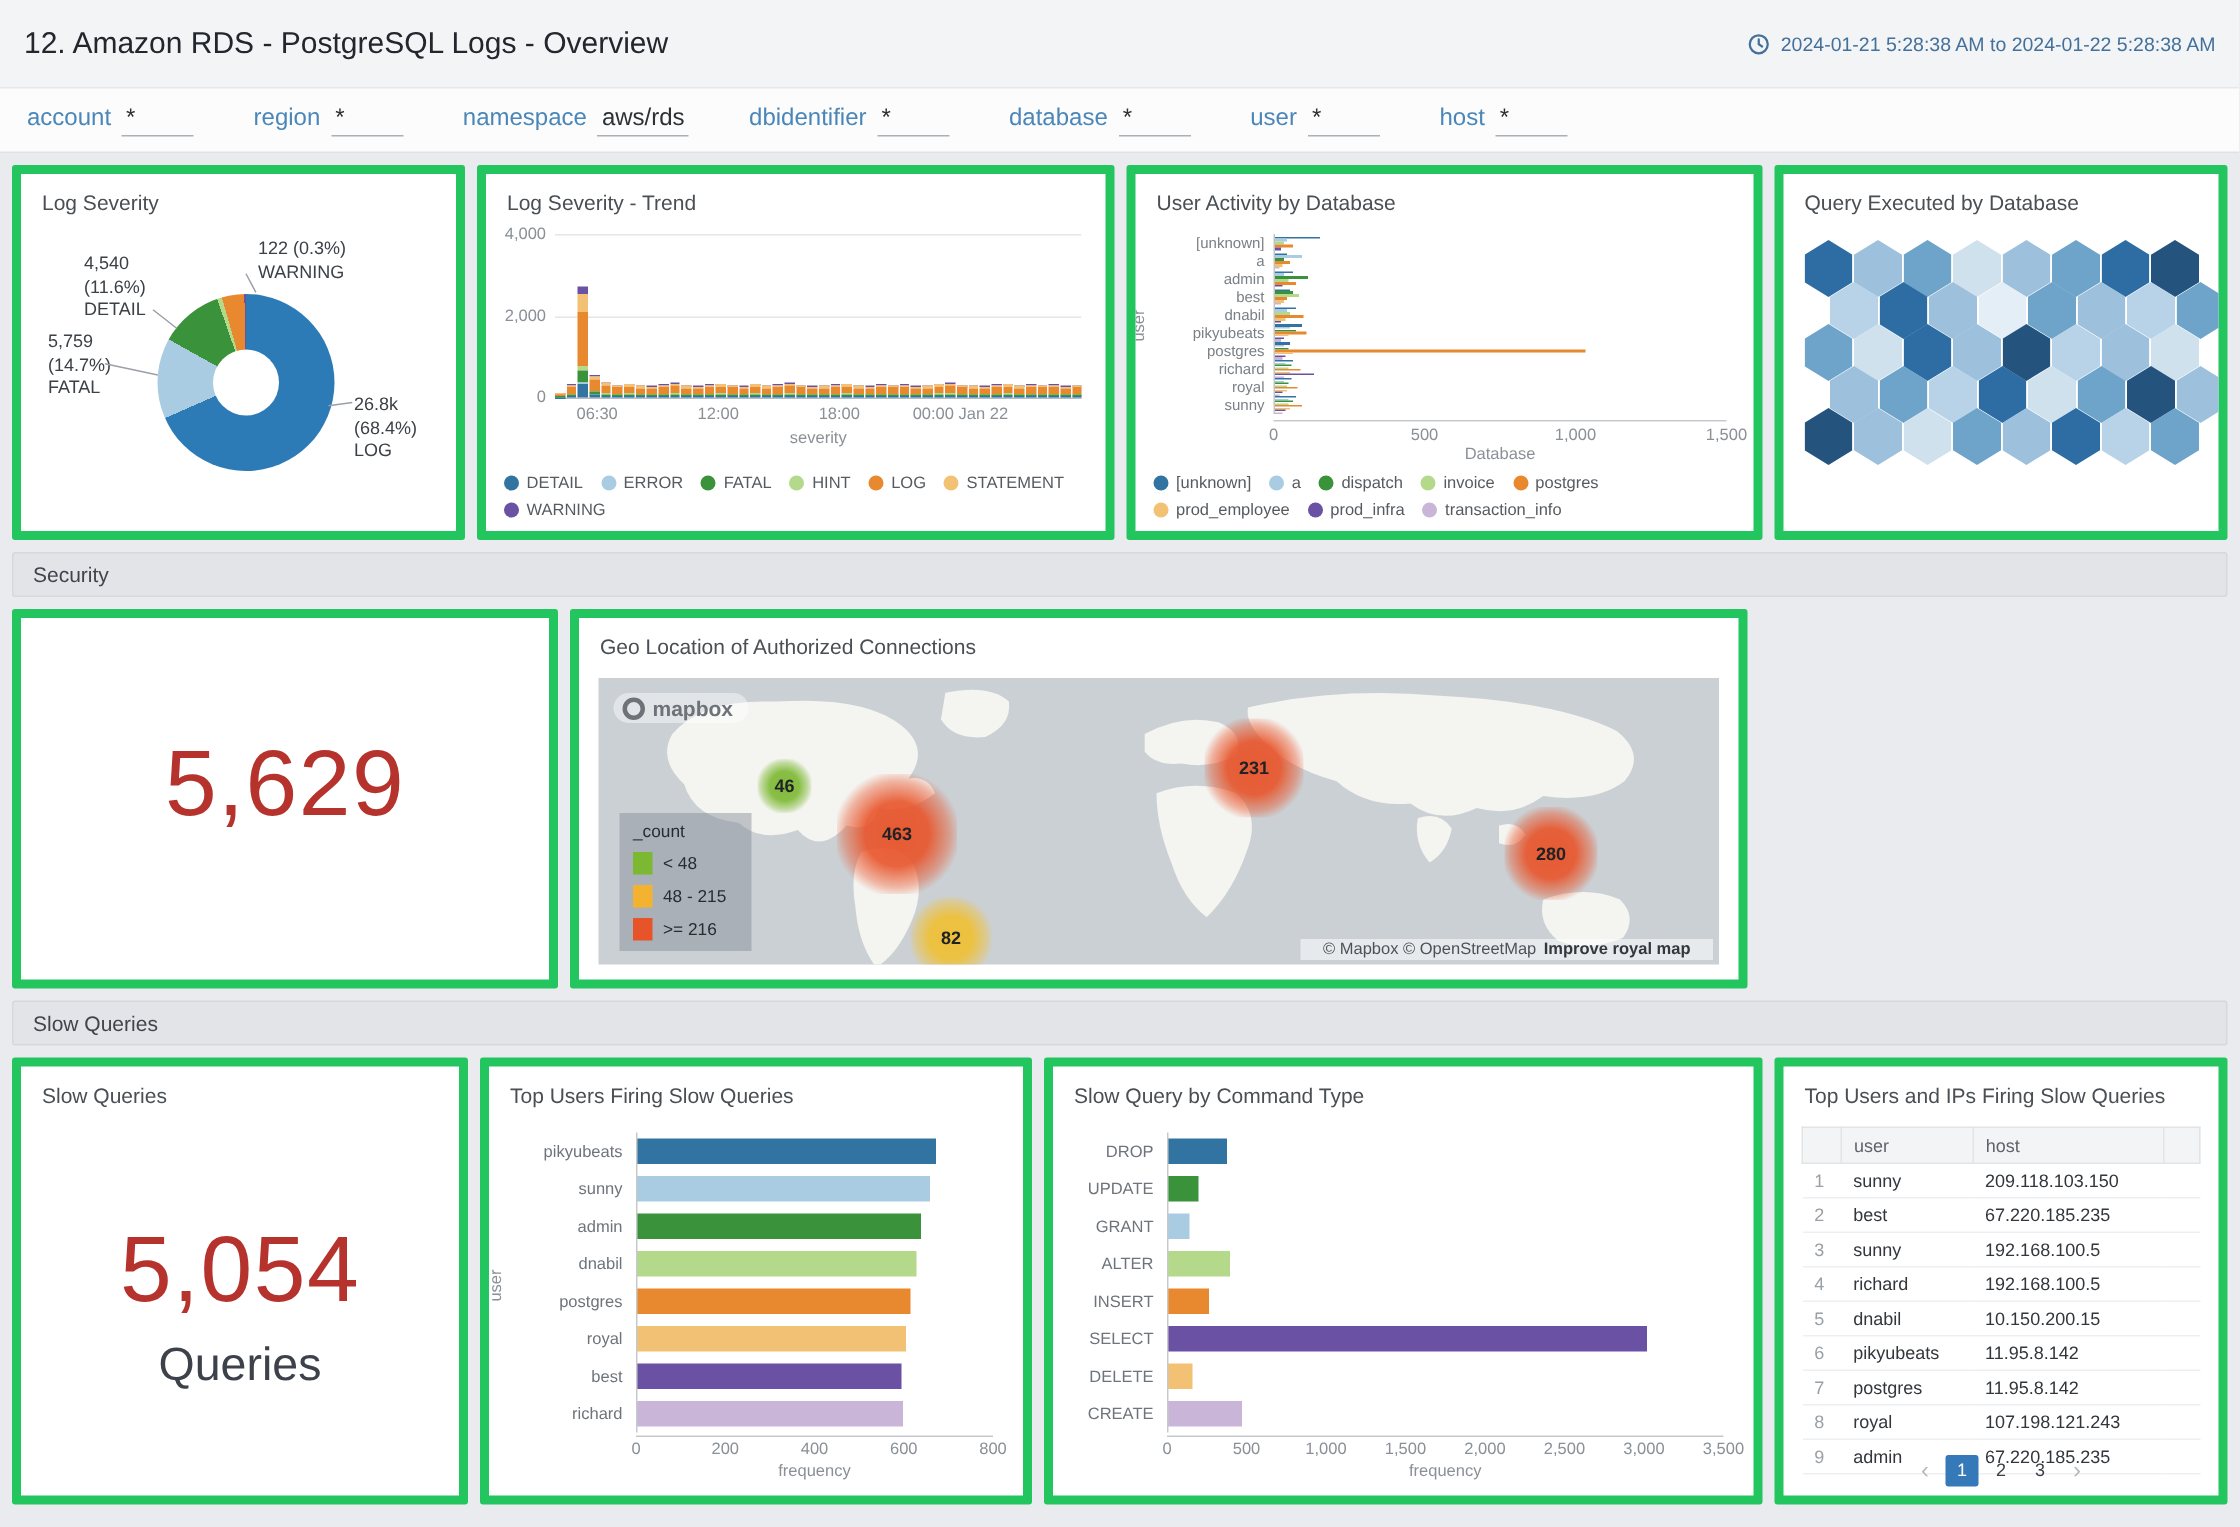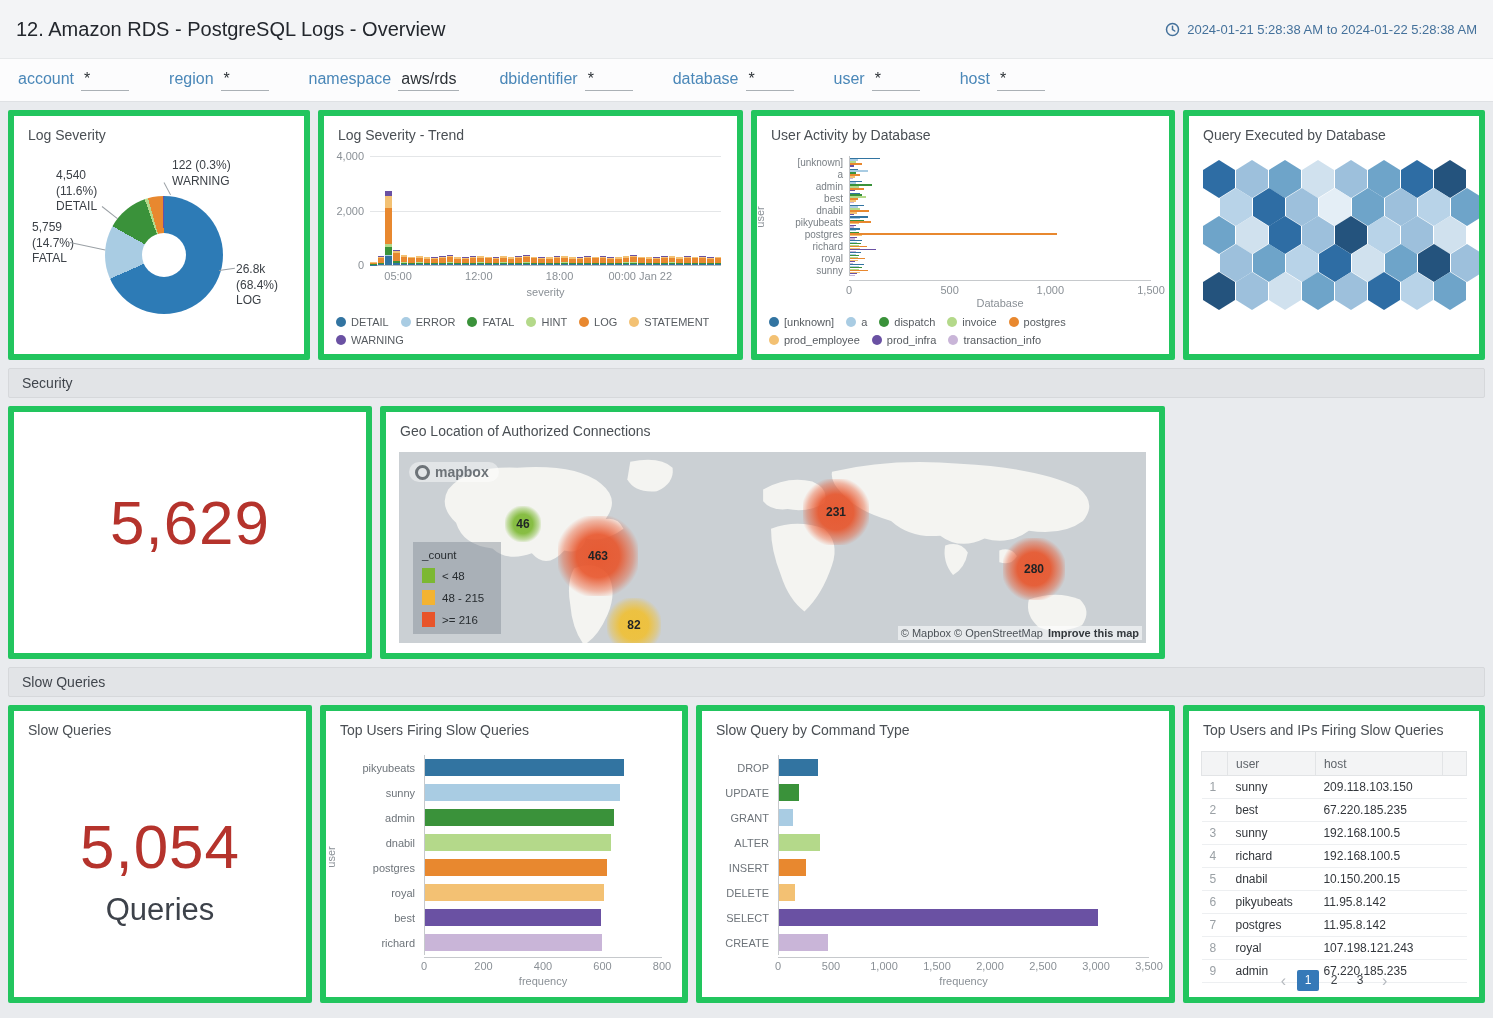--- a/index.html
+++ b/index.html
@@ -84,21 +84,21 @@
   
   .map{position:absolute;left:13px;right:13px;top:40px;bottom:10px;background:#cbd0d4;overflow:hidden}
   .map svg{position:absolute;inset:0}
   .map-marker{position:absolute;transform:translate(-50%,-50%);display:flex;align-items:center;justify-content:center;font-weight:bold;font-size:12px;color:#1f2326;cursor:pointer}
   .map-legend{position:absolute;left:14px;top:90px;width:88px;background:rgba(128,138,148,0.45);padding:7px 9px;font-size:11.5px;color:#272c30}
   .ml-title{font-weight:400}
   .ml-row{display:flex;align-items:center;gap:7px;margin-top:7px}
   .ml-swatch{width:13px;height:15px;flex:none}
   .mapbox-logo{position:absolute;left:10px;top:10px;display:flex;align-items:center;gap:5px;background:rgba(255,255,255,0.45);border-radius:12px;padding:2px 10px 2px 6px;color:#6d7378;font-weight:bold;font-size:14px;cursor:pointer}
   .mb-icon{width:15px;height:15px;border:3px solid #6d7378;border-radius:50%;display:inline-block}
-  .map-attr{position:absolute;right:4px;bottom:3px;font-size:11px;color:#4c5257;background:rgba(255,255,255,0.55);padding:1px 3px;display:flex;gap:5px}
+  .map-attr{position:absolute;right:4px;bottom:3px;font-size:11px;color:#4c5257;background:rgba(255,255,255,0.55);padding:1px 15px;display:flex;gap:5px}
   .map-attr .improve{font-weight:bold;color:#33383c;cursor:pointer}
 
   
   .hbar{--lw:86px}
   .hb-rows{position:absolute;left:12px;right:20px;top:44px}
   .hb-rows::before{content:"";position:absolute;left:var(--lw);top:0;bottom:0;width:1px;background:#c6c9cc}
   .hb-row{display:flex;align-items:center;height:25px}
   .hb-label{width:var(--lw);text-align:right;padding-right:9px;font-size:11px;color:#6e747a;flex:none}
   .hb-track{flex:1;height:17px}
   .hb-bar{height:100%;cursor:pointer}
@@ -619,21 +619,21 @@
               <div class="tseg" data-name="trend-bar-segment" style="height: 0.155%; background: rgb(169, 204, 227);"></div>
               <div class="tseg" data-name="trend-bar-segment" style="height: 0.775%; background: rgb(58, 146, 58);"></div>
               <div class="tseg" data-name="trend-bar-segment" style="height: 0.31%; background: rgb(180, 217, 138);"></div>
               <div class="tseg" data-name="trend-bar-segment" style="height: 3.875%; background: rgb(232, 136, 47);"></div>
               <div class="tseg" data-name="trend-bar-segment" style="height: 1.24%; background: rgb(243, 193, 115);"></div>
               <div class="tseg" data-name="trend-bar-segment" style="height: 0.465%; background: rgb(106, 81, 163);"></div>
             </div>
           </div>
       </div>
       <div class="trend-xticks" data-name="trend-xaxis">
-          <span class="tick" data-name="x-tick-label" style="left: 8%;">05:00</span>
+          <span class="tick" data-name="x-tick-label" style="left: 8%;">06:30</span>
           <span class="tick" data-name="x-tick-label" style="left: 31%;">12:00</span>
           <span class="tick" data-name="x-tick-label" style="left: 54%;">18:00</span>
           <span class="tick" data-name="x-tick-label" style="left: 77%;">00:00 Jan 22</span>
         </div>
       <div class="axis-title trend-xlabel" data-name="x-axis-title">severity</div>
       <div class="legend" data-name="trend-legend">
           <span class="leg-item" data-name="legend-item">
             <span class="leg-dot" data-name="legend-swatch" style="background: rgb(50, 116, 161);"></span>
             <span class="leg-label" data-name="legend-label">DETAIL</span>
           </span>
@@ -929,21 +929,21 @@
                 <span class="ml-label" data-name="legend-label">48 - 215</span>
               </div>
               <div class="ml-row" data-name="map-legend-row">
                 <span class="ml-swatch" data-name="legend-swatch" style="background: rgb(232, 84, 42);"></span>
                 <span class="ml-label" data-name="legend-label">&gt;= 216</span>
               </div>
             </div>
         </div>
         <div class="map-attr" data-name="map-attribution">
           <span data-name="attribution-text">© Mapbox © OpenStreetMap</span>
-          <span class="improve" data-name="improve-map-link">Improve this map</span>
+          <span class="improve" data-name="improve-map-link">Improve royal map</span>
         </div>
       <div class="map-marker" data-name="map-marker" style="left: 124px; top: 72px; width: 36px; height: 36px; background: radial-gradient(circle, rgba(124, 184, 50, 0.95) 0%, rgba(124, 184, 50, 0.9) 38%, rgba(124, 184, 50, 0.4) 62%, rgba(124, 184, 50, 0) 75%);">
             <span data-name="map-marker-value">46</span>
           </div>
           <div class="map-marker" data-name="map-marker" style="left: 199px; top: 104px; width: 80px; height: 80px; background: radial-gradient(circle, rgba(232, 84, 42, 0.95) 0%, rgba(232, 84, 42, 0.9) 38%, rgba(232, 84, 42, 0.4) 62%, rgba(232, 84, 42, 0) 75%);">
             <span data-name="map-marker-value">463</span>
           </div>
           <div class="map-marker" data-name="map-marker" style="left: 235px; top: 173px; width: 54px; height: 54px; background: radial-gradient(circle, rgba(240, 192, 51, 0.95) 0%, rgba(240, 192, 51, 0.9) 38%, rgba(240, 192, 51, 0.4) 62%, rgba(240, 192, 51, 0) 75%);">
             <span data-name="map-marker-value">82</span>
           </div>
@@ -1061,29 +1061,29 @@
               <div class="hb-bar" data-name="bar" style="width: 11.4286%; background: rgb(180, 217, 138);"></div>
             </div>
           </div>
           <div class="hb-row" data-name="bar-row">
             <span class="hb-label" data-name="y-tick-label">INSERT</span>
             <div class="hb-track" data-name="bar-track">
               <div class="hb-bar" data-name="bar" style="width: 7.42857%; background: rgb(232, 136, 47);"></div>
             </div>
           </div>
           <div class="hb-row" data-name="bar-row">
+            <span class="hb-label" data-name="y-tick-label">SELECT</span>
+            <div class="hb-track" data-name="bar-track">
+              <div class="hb-bar" data-name="bar" style="width: 86.2857%; background: rgb(106, 81, 163);"></div>
+            </div>
+          </div>
+          <div class="hb-row" data-name="bar-row">
             <span class="hb-label" data-name="y-tick-label">DELETE</span>
             <div class="hb-track" data-name="bar-track">
               <div class="hb-bar" data-name="bar" style="width: 4.57143%; background: rgb(243, 193, 115);"></div>
-            </div>
-          </div>
-          <div class="hb-row" data-name="bar-row">
-            <span class="hb-label" data-name="y-tick-label">SELECT</span>
-            <div class="hb-track" data-name="bar-track">
-              <div class="hb-bar" data-name="bar" style="width: 86.2857%; background: rgb(106, 81, 163);"></div>
             </div>
           </div>
           <div class="hb-row" data-name="bar-row">
             <span class="hb-label" data-name="y-tick-label">CREATE</span>
             <div class="hb-track" data-name="bar-track">
               <div class="hb-bar" data-name="bar" style="width: 13.5714%; background: rgb(201, 181, 216);"></div>
             </div>
           </div>
         </div>
       <div class="hb-axis" data-name="command-axis">

